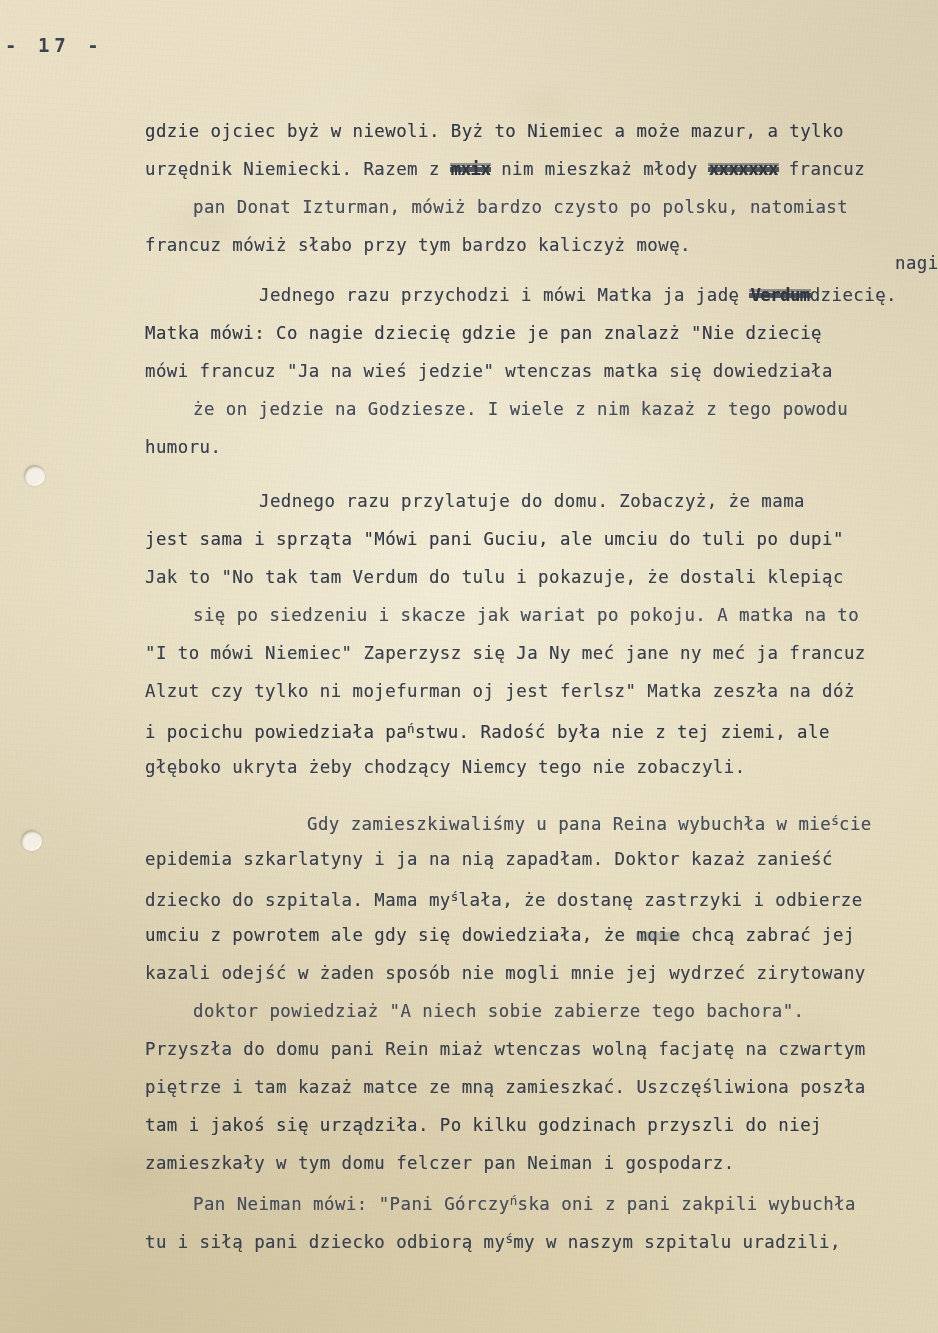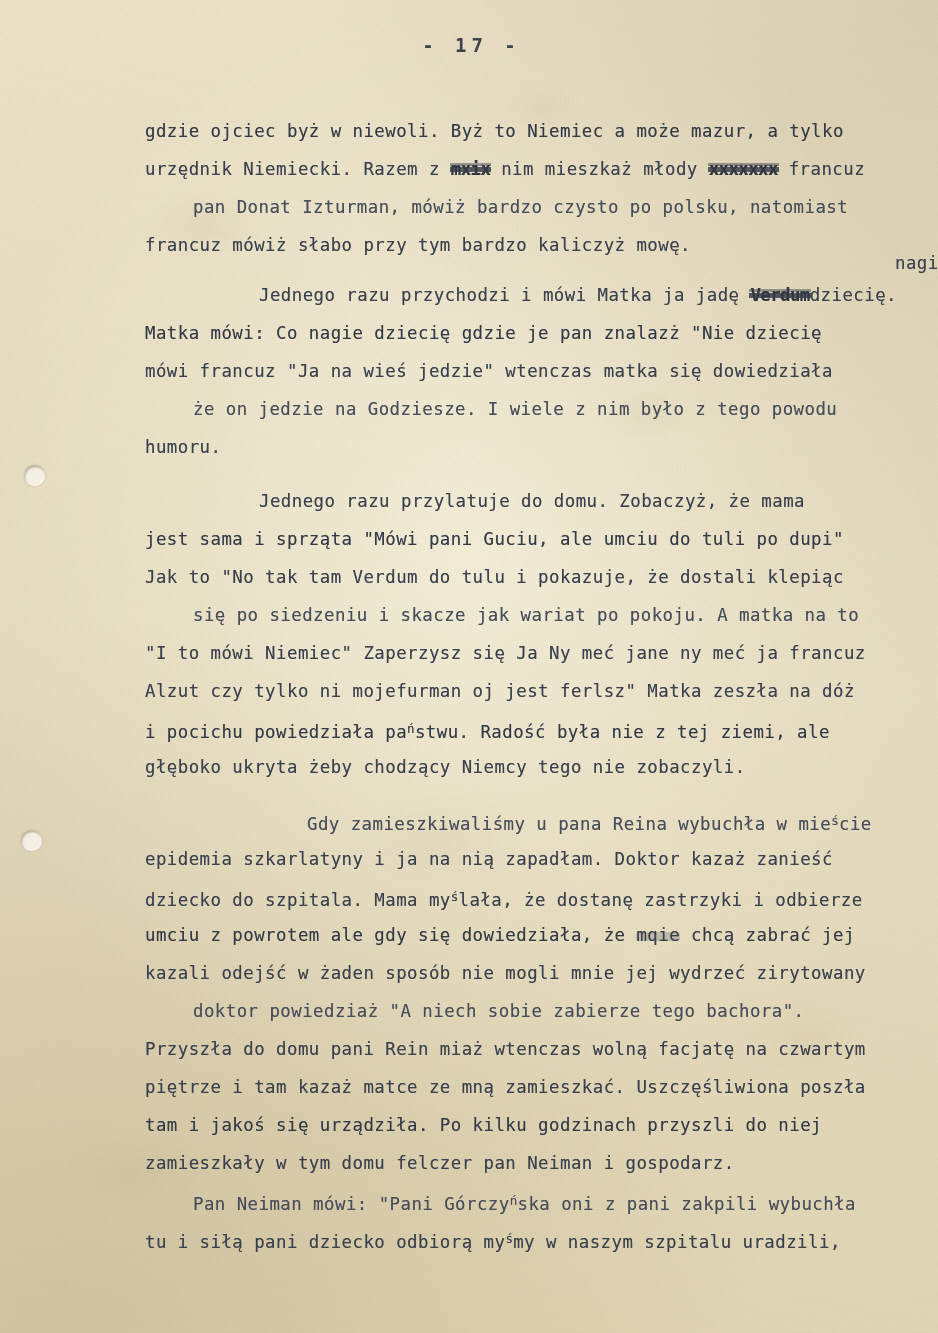--- a/index.html
+++ b/index.html
@@ -59,21 +59,21 @@
       inset -1px -1px 2px rgba(255,255,255,0.6),
       0 0 2px rgba(140,120,84,0.35);
   }
 
   
   #pagenum {
     position: absolute;
     top: 34px;
     left: 0;
     width: 100%;
-    text-align: center;
+    text-align: left;
     font-size: 19px;
     letter-spacing: 5px;
     font-weight: 700;
     color: #3d4450;
     text-indent: 5px;
   }
 
   
   #body {
     position: absolute;
@@ -172,21 +172,21 @@
 
   <div id="body">
       <div class="ln dark"><span>gdzie ojciec byż w niewoli. Byż to Niemiec a może mazur, a tylko</span></div>
       <div class="ln"><span>urzędnik Niemiecki. Razem z </span><span class="strike">mxix</span><span> nim mieszkaż młody </span><span class="strike">xxxxxxx</span><span> francuz</span></div>
       <div class="ln pale"><span>pan Donat Izturman, mówiż bardzo czysto po polsku, natomiast</span></div>
       <div class="ln"><span>francuz mówiż słabo przy tym bardzo kaliczyż mowę.</span></div>
       <div class="ln" style="height: 12px;"></div>
       <div class="ln ind"><span class="above" style="left: 636px;">nagie</span><span>Jednego razu przychodzi i mówi Matka ja jadę </span><span class="strike">Verdum</span><span>dziecię.</span></div>
       <div class="ln dark"><span>Matka mówi: Co nagie dziecię gdzie je pan znalazż "Nie dziecię</span></div>
       <div class="ln"><span>mówi francuz "Ja na wieś jedzie" wtenczas matka się dowiedziała</span></div>
-      <div class="ln pale"><span>że on jedzie na Godziesze. I wiele z nim było z tego powodu</span></div>
+      <div class="ln pale"><span>że on jedzie na Godziesze. I wiele z nim kazaż z tego powodu</span></div>
       <div class="ln"><span>humoru.</span></div>
       <div class="ln" style="height: 16px;"></div>
       <div class="ln ind"><span>Jednego razu przylatuje do domu. Zobaczyż, że mama</span></div>
       <div class="ln dark"><span>jest sama i sprząta "Mówi pani Guciu, ale umciu do tuli po dupi"</span></div>
       <div class="ln"><span>Jak to "No tak tam Verdum do tulu i pokazuje, że dostali klepiąc</span></div>
       <div class="ln pale"><span>się po siedzeniu i skacze jak wariat po pokoju. A matka na to</span></div>
       <div class="ln"><span>"I to mówi Niemiec" Zaperzysz się Ja Ny meć jane ny meć ja francuz</span></div>
       <div class="ln"><span>Alzut czy tylko ni mojefurman oj jest ferlsz" Matka zeszła na dóż</span></div>
       <div class="ln dark"><span>i pocichu powiedziała pa</span><span class="sup">ń</span><span>stwu. Radość była nie z tej ziemi, ale</span></div>
       <div class="ln"><span>głęboko ukryta żeby chodzący Niemcy tego nie zobaczyli.</span></div>

